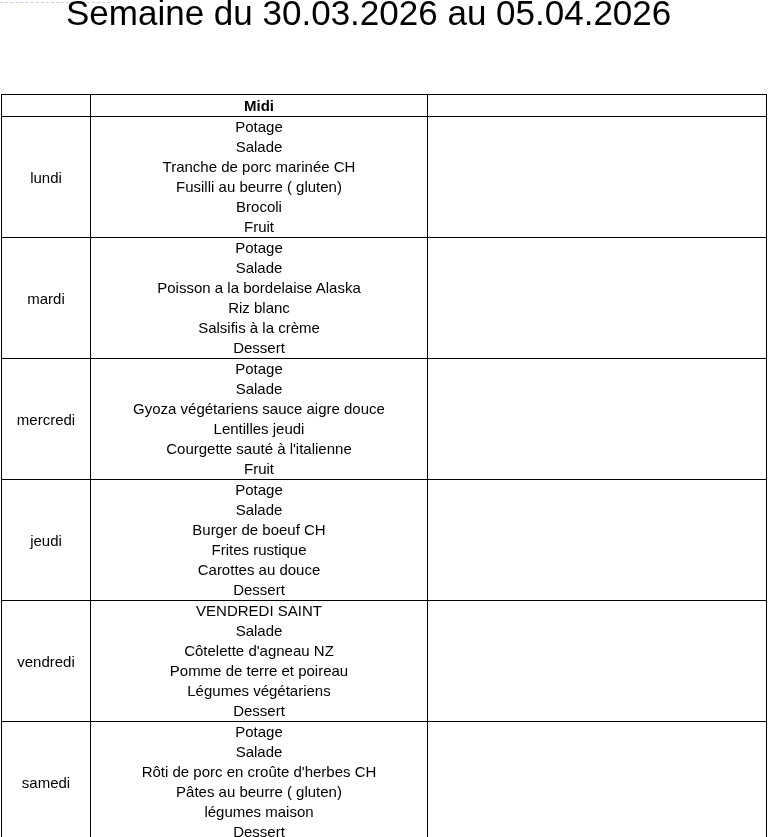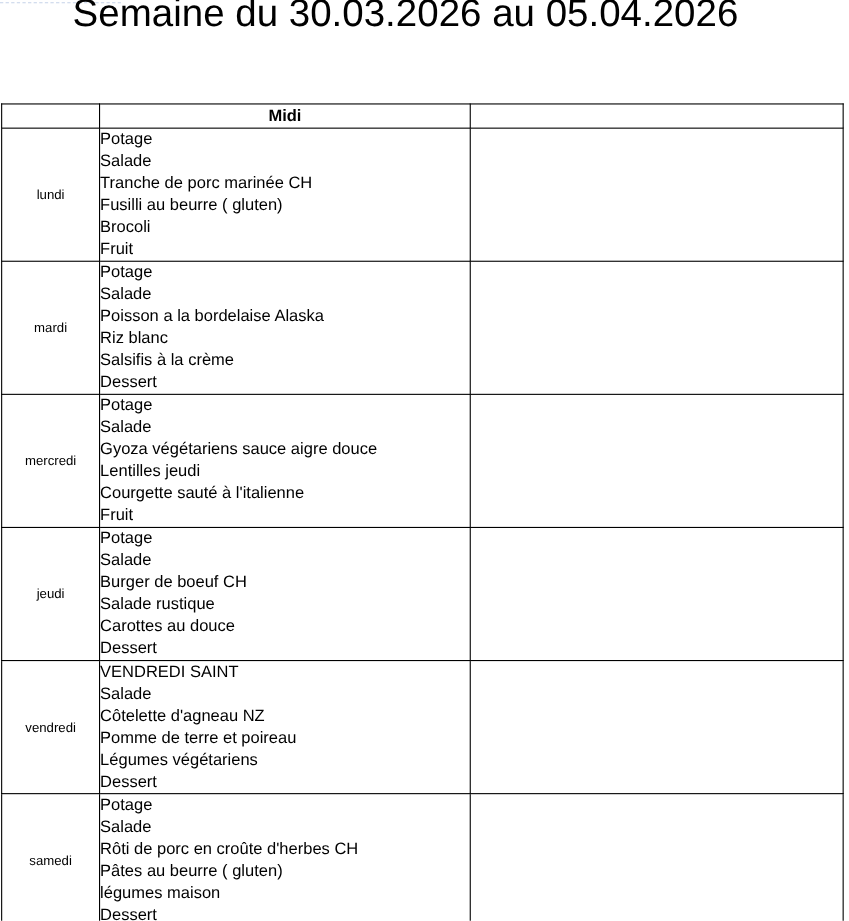--- a/index.html
+++ b/index.html
@@ -53,25 +53,26 @@
   }
   .menu-table thead tr { height: 22px; }
   .menu-table tbody tr { height: 121px; }
   .menu-table th {
     font-size: 15px;
     font-weight: 700;
     text-align: center;
     vertical-align: middle;
   }
   td.day-cell {
-    font-size: 12px;
+    font-size: 15px;
     text-align: center;
     vertical-align: middle;
   }
   td.menu-cell {
+    text-align: center;
     vertical-align: middle;
   }
   td.menu-cell .menu-line {
     font-size: 15px;
     line-height: 20px;
     white-space: nowrap;
   }
   col.c-day   { width: 89px; }
   col.c-midi  { width: 337px; }
   col.c-eve   { width: 339px; }
@@ -132,21 +133,21 @@
         <div class="menu-line">Fruit</div>
       </td>
       <td></td>
     </tr>
     <tr>
       <td class="day-cell">jeudi</td>
       <td class="menu-cell">
         <div class="menu-line">Potage</div>
         <div class="menu-line">Salade</div>
         <div class="menu-line">Burger de boeuf CH</div>
-        <div class="menu-line">Salade rustique</div>
+        <div class="menu-line">Frites rustique</div>
         <div class="menu-line">Carottes au douce</div>
         <div class="menu-line">Dessert</div>
       </td>
       <td></td>
     </tr>
     <tr>
       <td class="day-cell">vendredi</td>
       <td class="menu-cell">
         <div class="menu-line">VENDREDI SAINT</div>
         <div class="menu-line">Salade</div>

